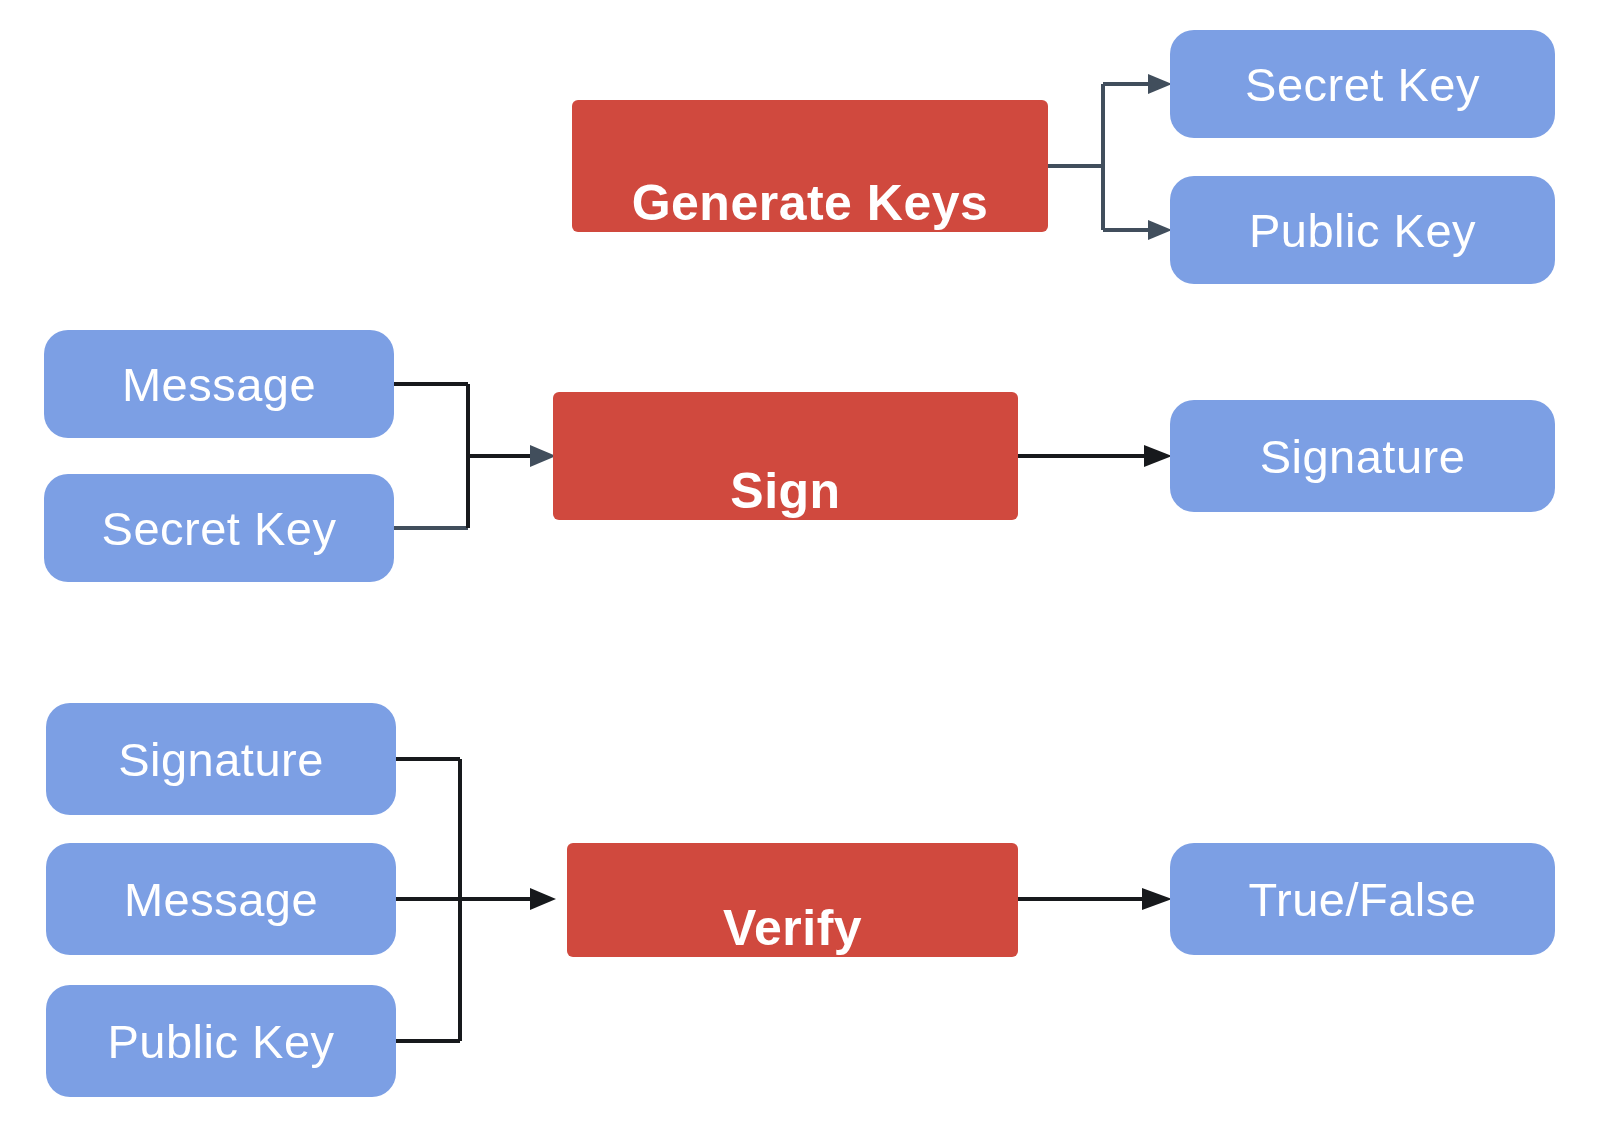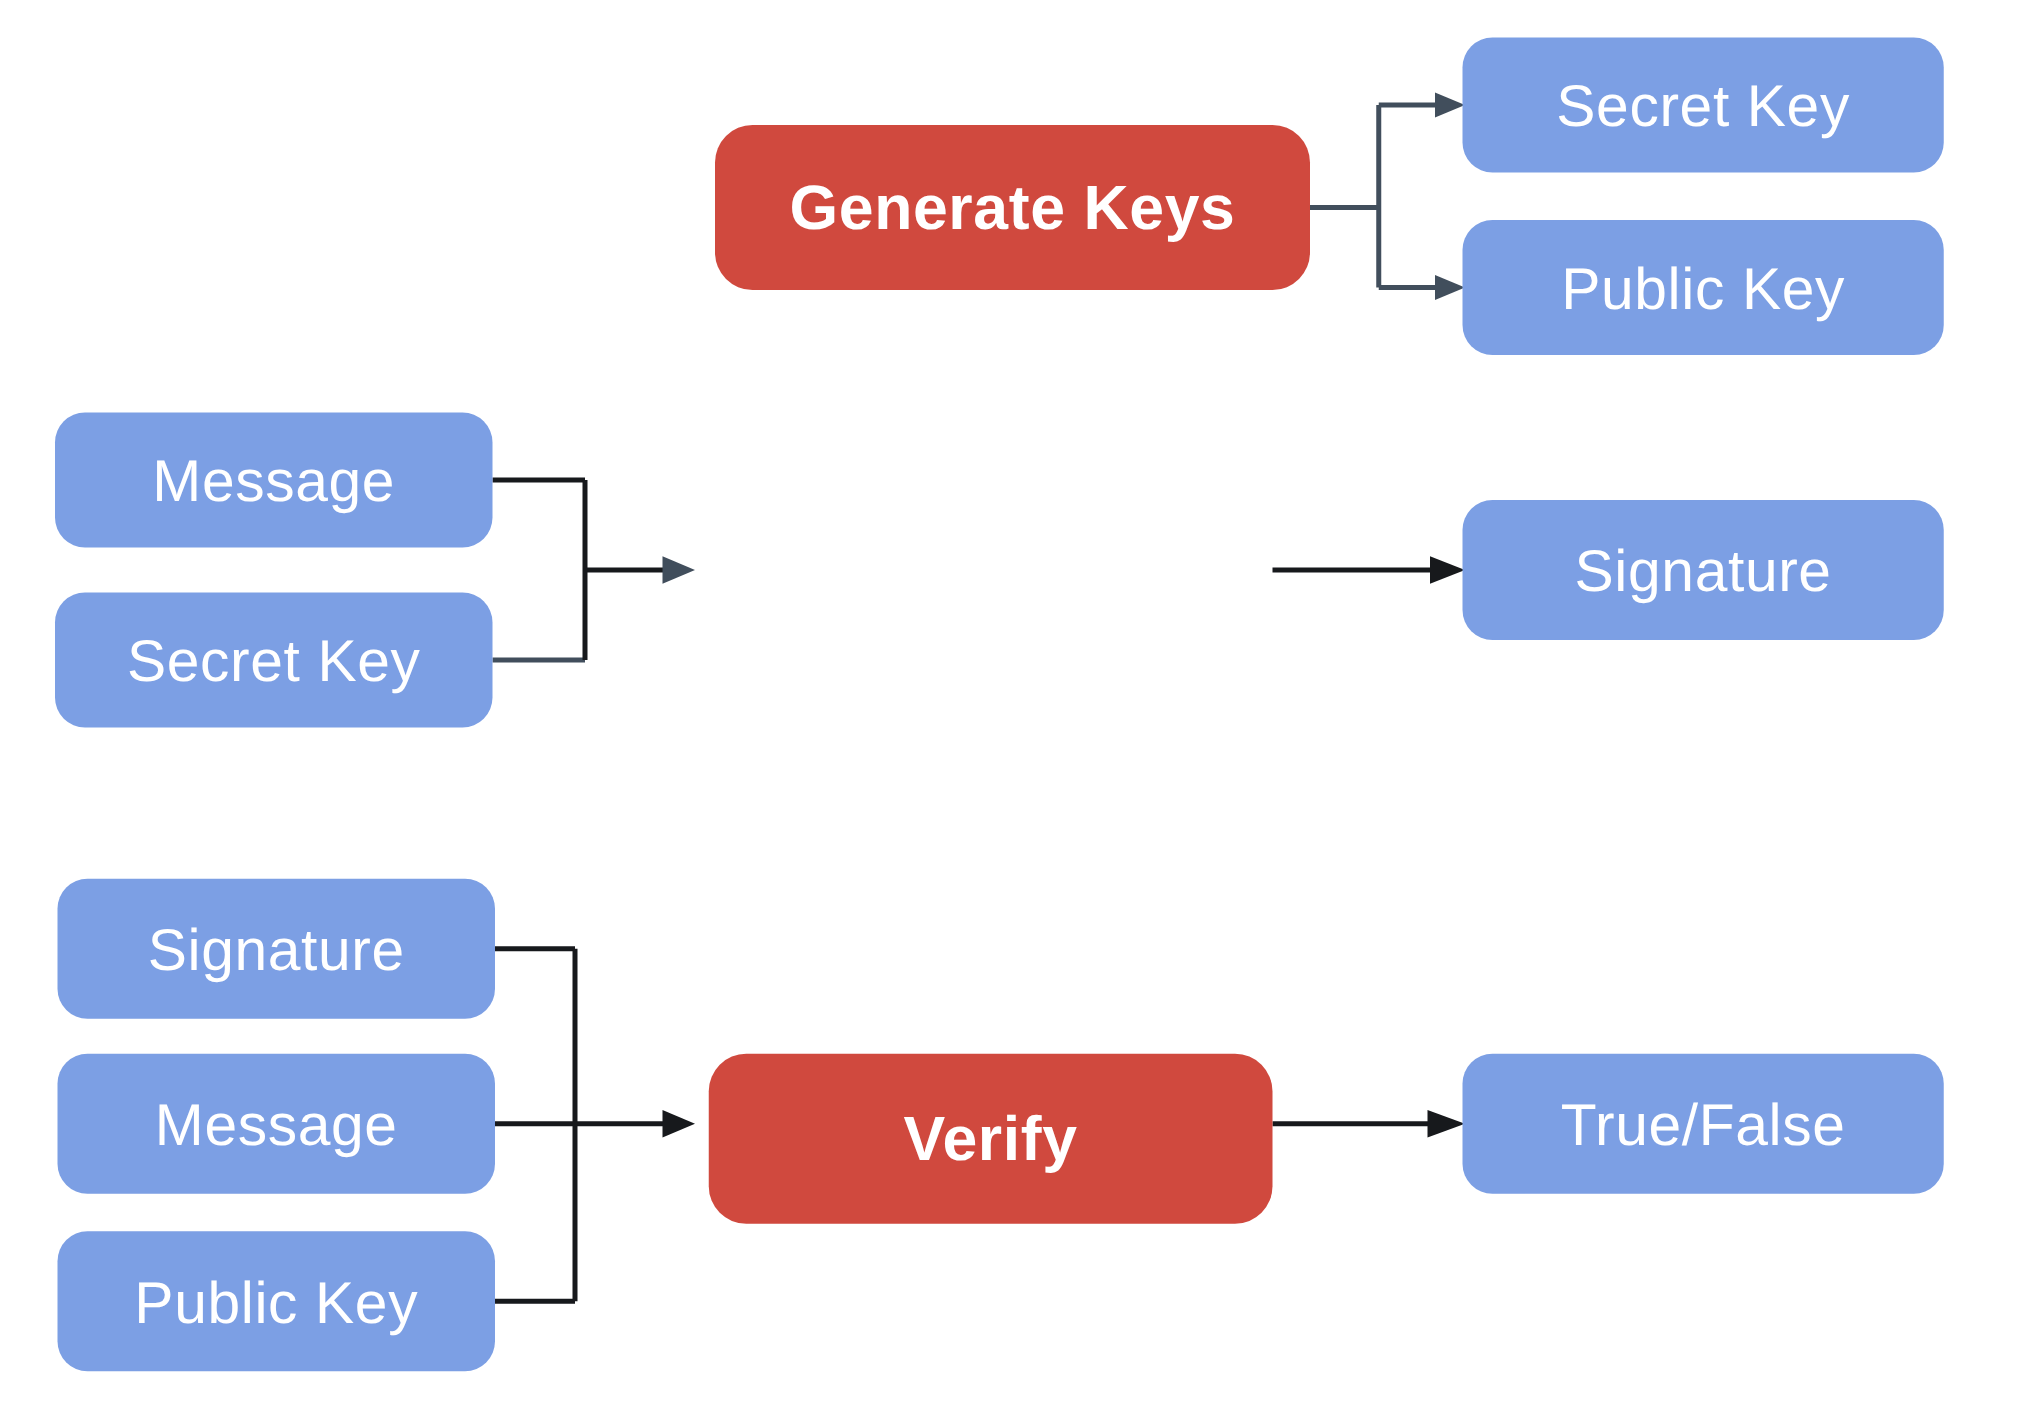--- a/index.html
+++ b/index.html
@@ -37,37 +37,38 @@
   .node.data {
     background: var(--data-fill, #7c9fe4);
     border-radius: 24px;
     font-size: 47px;
     font-weight: 400;
     letter-spacing: 0.5px;
     justify-content: center;
   }
   .node.process {
     background: var(--process-fill, #d0493e);
-    border-radius: 30px;
+    border-radius: 6px;
     font-size: 50px;
     font-weight: 700;
     letter-spacing: 0.5px;
+    align-items: flex-end;
   }
   
   .n-generate  { left: 572px;  top: 100px; width: 476px; height: 132px; }
   .n-secret-out{ left: 1170px; top: 30px;  width: 385px; height: 108px; }
   .n-public-out{ left: 1170px; top: 176px; width: 385px; height: 108px; }
   .n-msg-sign  { left: 44px;   top: 330px; width: 350px; height: 108px; }
   .n-sk-sign   { left: 44px;   top: 474px; width: 350px; height: 108px; }
   .n-sign      { left: 553px;  top: 392px; width: 465px; height: 128px; }
   .n-sig-out   { left: 1170px; top: 400px; width: 385px; height: 112px; }
   .n-sig-ver   { left: 46px;   top: 703px; width: 350px; height: 112px; }
   .n-msg-ver   { left: 46px;   top: 843px; width: 350px; height: 112px; }
   .n-pk-ver    { left: 46px;   top: 985px; width: 350px; height: 112px; }
-  .n-verify    { left: 567px;  top: 843px; width: 451px; height: 136px; }
+  .n-verify    { left: 567px;  top: 843px; width: 451px; height: 114px; }
   .n-truefalse { left: 1170px; top: 843px; width: 385px; height: 112px; }
 </style>
 </head>
 <body>
 
 <div class="canvas">
 
   <svg class="connector-layer" viewBox="0 0 1618 1132" xmlns="http://www.w3.org/2000/svg">
 
     <g>
@@ -112,20 +113,23 @@
   </div>
 
   <div class="node data n-msg-sign">
     <span>Message</span>
   </div>
 
   <div class="node data n-sk-sign">
     <span>Secret Key</span>
   </div>
 
+  <div class="node process n-sign">
+    <span>Sign</span>
+  </div>
 
   <div class="node data n-sig-out">
     <span>Signature</span>
   </div>
 
   <div class="node data n-sig-ver">
     <span>Signature</span>
   </div>
 
   <div class="node data n-msg-ver">

